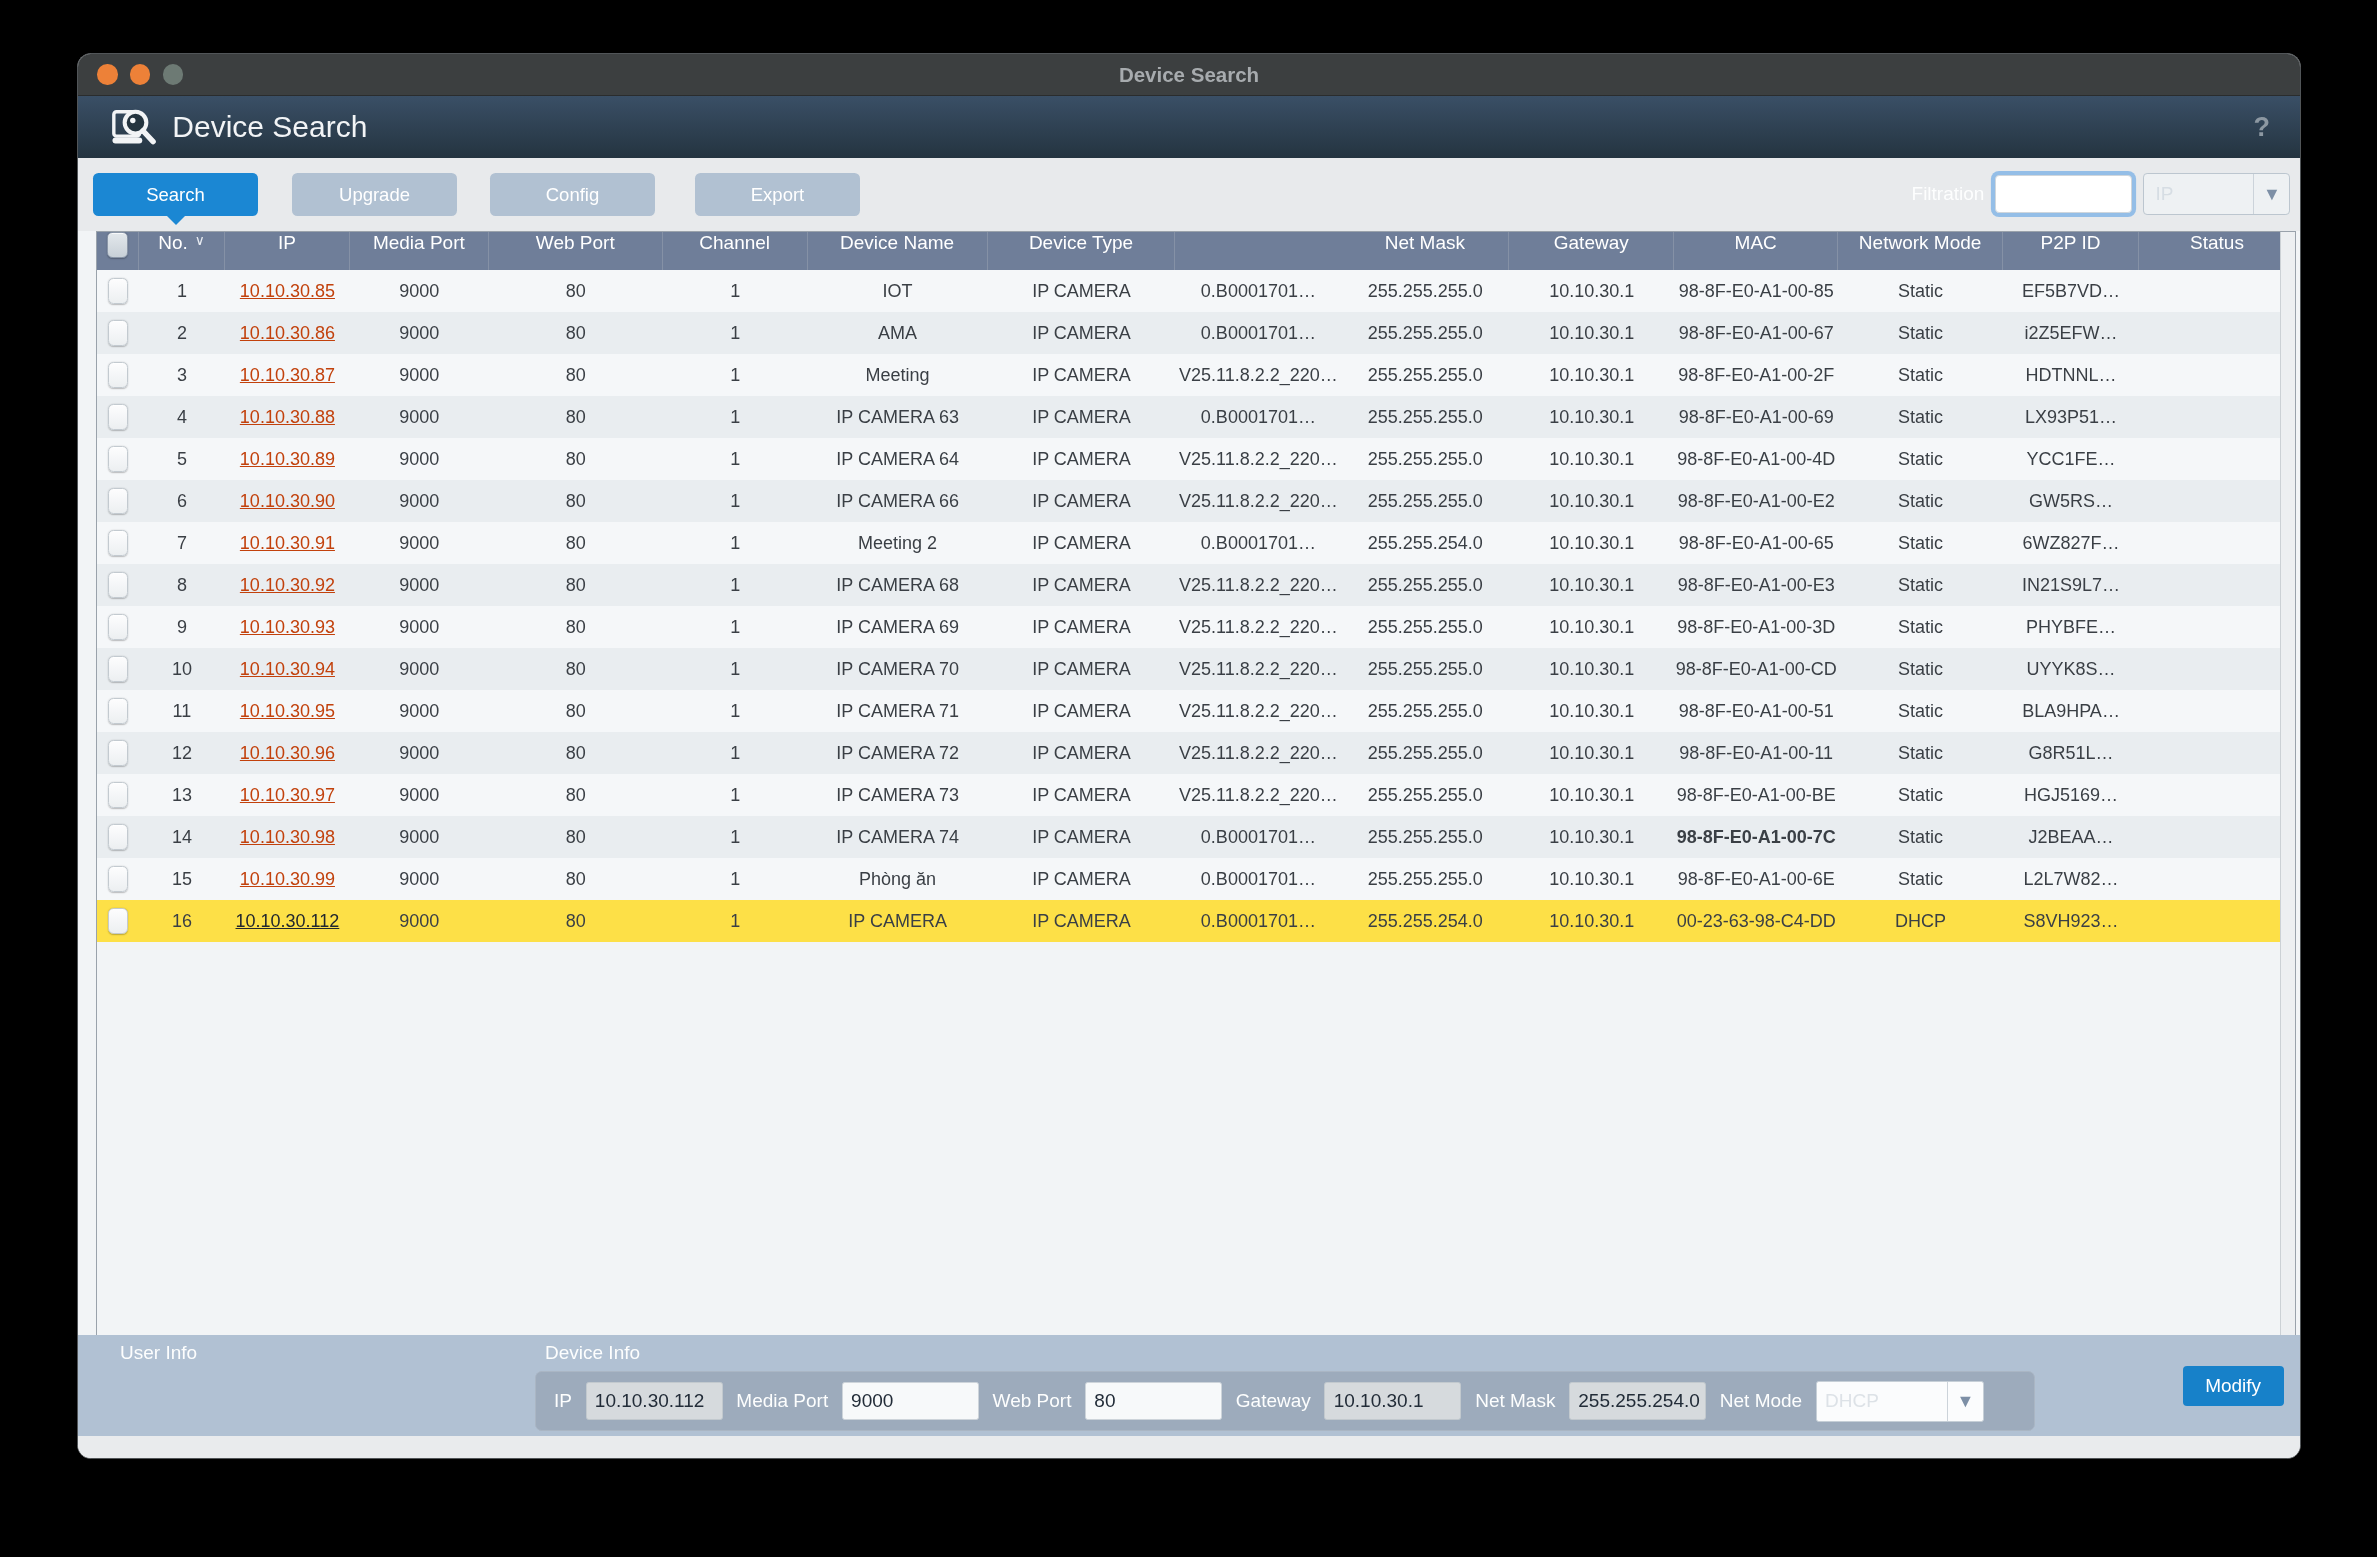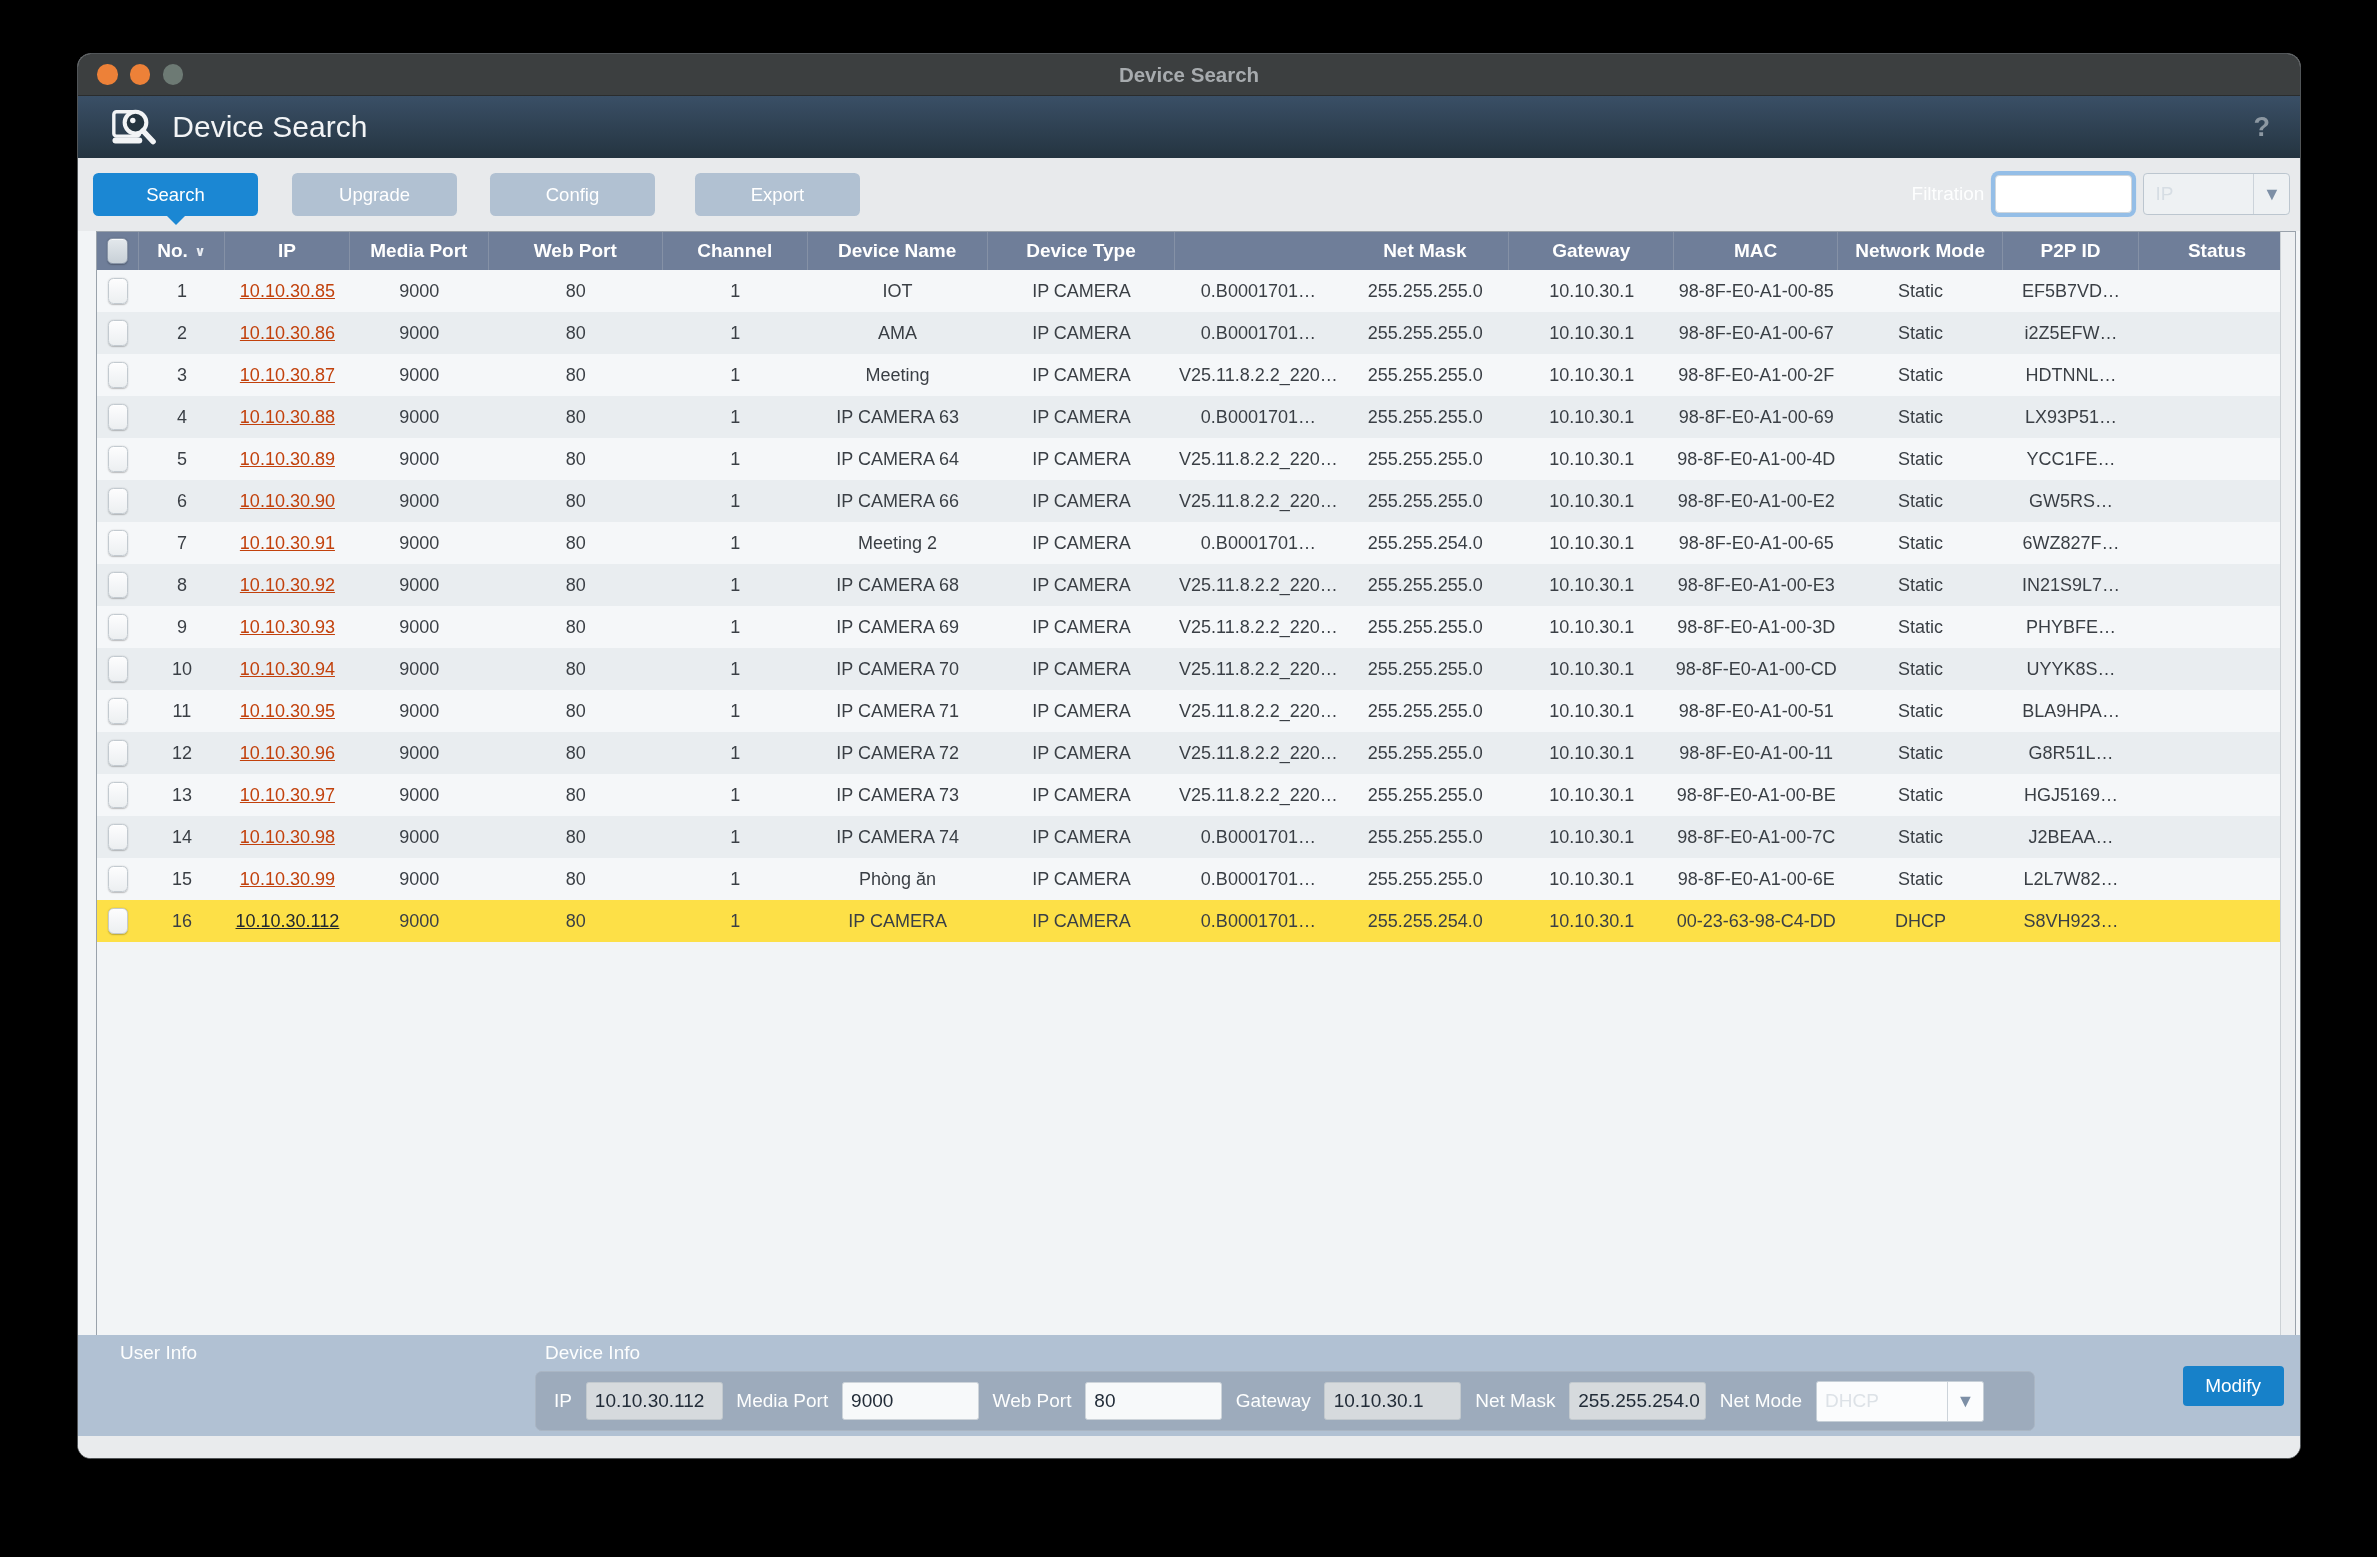--- a/index.html
+++ b/index.html
@@ -36,21 +36,21 @@
   .filt-select { width:147px; height:42px; background:#eef1f3; border:1.4px solid #bcc6cf; border-radius:4.1px;
           display:flex; align-items:center; position:relative; }
   .filt-select .val { color:#d6dde3; font-size:19px; padding-left:11px; flex:1; }
   .dd-arrow { width:36px; height:100%; border-left:0.7px solid #ccd3da; display:flex; align-items:center; justify-content:center;
           color:#7d8fa6; font-size:18px; }
   
   .table-wrap { flex:1 1 auto; margin:0 4.1px 0 18px; background:#f2f4f6; border:1.4px solid #9aa2ab; border-bottom:none;
           display:flex; flex-direction:column; position:relative; overflow:hidden; }
   .scroll-gutter { position:absolute; top:0; right:0; bottom:0; width:15px; background:#edeff1; border-left:0.7px solid #ccd1d5; }
   .thead { height:38px; flex:0 0 auto; background:#6f7e99; display:flex; align-items:stretch; }
-  .th { color:#fff; font-size:19px; font-weight:bold; display:flex; align-items:center; justify-content:center;
+  .th { color:#fff; font-size:19px; font-weight:normal; display:flex; justify-content:center;
         border-right:0.7px solid #8591a6; white-space:nowrap; overflow:hidden; }
   .th:last-child { border-right:none; }
   .sort-chev { font-size:13.7px; margin-left:6.8px; color:#e8ecf2; }
   .trow { height:42px; display:flex; align-items:stretch; flex:0 0 auto; }
   .trow.odd { background:#f5f7f9; }
   .trow.even { background:#e9edf0; }
   .trow.selected { background:#fde047; }
   .td { font-size:18px; color:#3a3f45; display:flex; align-items:center; justify-content:center;
         white-space:nowrap; overflow:hidden; }
   .td.ip a { color:#c2410c; text-decoration:underline; }
@@ -422,21 +422,21 @@
             <a href="#">10.10.30.98</a>
           </div>
           <div class="td" style="width: 139px;">9000</div>
           <div class="td" style="width: 174px;">80</div>
           <div class="td" style="width: 145px;">1</div>
           <div class="td" style="width: 180px;">IP CAMERA 74</div>
           <div class="td" style="width: 188px;">IP CAMERA</div>
           <div class="td" style="width: 166px;">0.B0001701…</div>
           <div class="td" style="width: 168px;">255.255.255.0</div>
           <div class="td" style="width: 165px;">10.10.30.1</div>
-          <div class="td" style="width: 164px;">98-8F-E0-A1-00-7C</div>
+          <div class="td" style="width: 164px; font-weight: bold;">98-8F-E0-A1-00-7C</div>
           <div class="td" style="width: 165px;">Static</div>
           <div class="td" style="width: 136px;">J2BEAA…</div>
           <div class="td" style="width: 156px;"></div>
         </div>
         <div class="trow odd">
           <div class="td" style="width: 42px;">
             <span class="checkbox"></span>
           </div>
           <div class="td" style="width: 86px;">15</div>
           <div class="td ip" style="width: 125px;">

